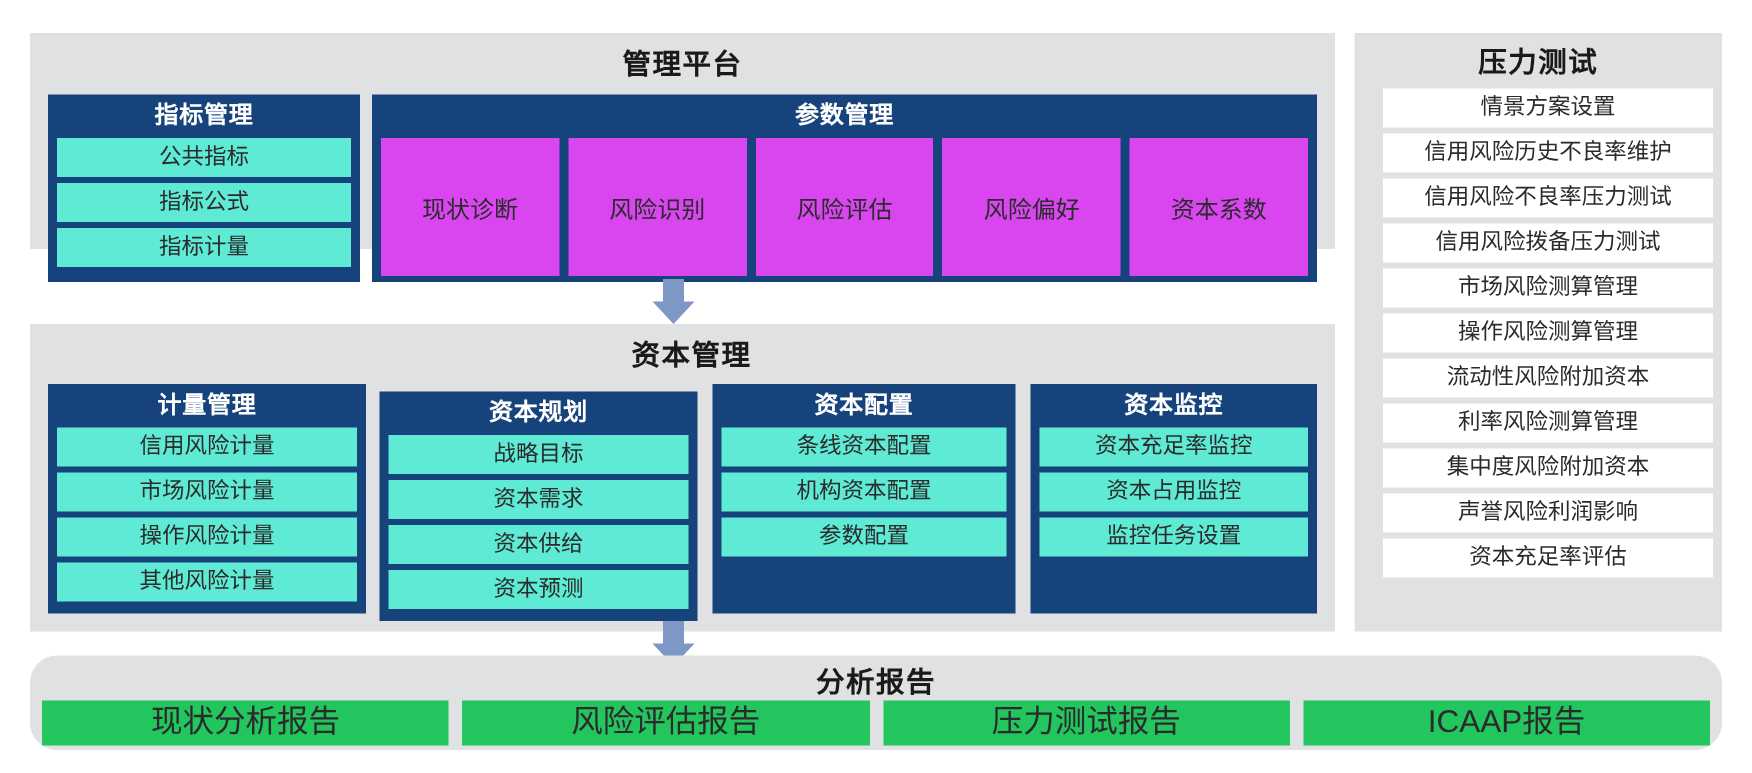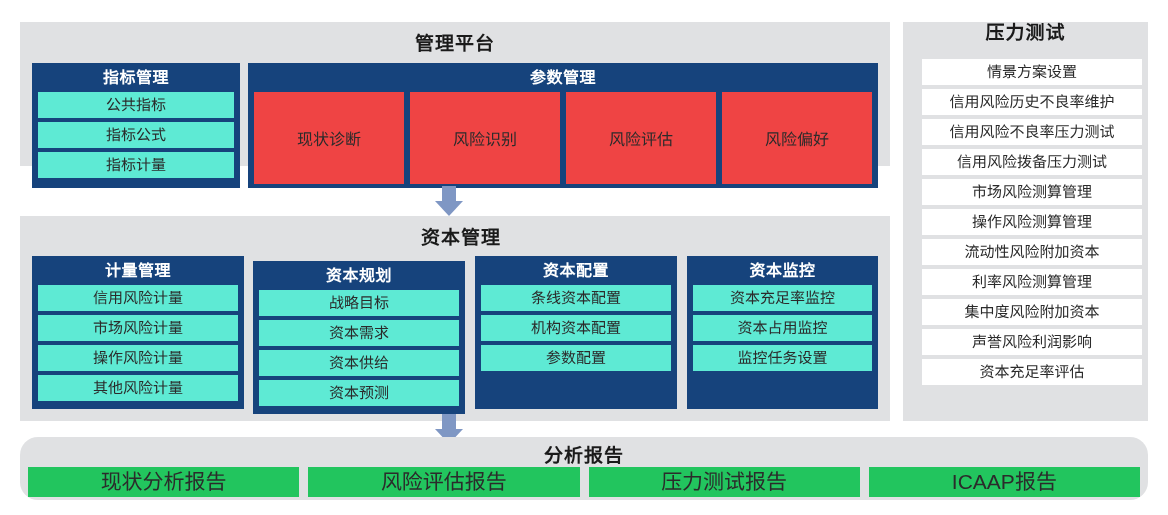--- a/index.html
+++ b/index.html
@@ -62,21 +62,21 @@
     overflow:hidden;
   }
 
   
   .param-cards{
     display:flex;
     gap:6px;
     padding:0 6px 6px;
   }
   .pcard{
-    background:#ef4444;
+    background:#d946ef;
     flex:1 1 0;
     height:92px;
     display:flex;
     align-items:center;
     justify-content:center;
     font-size:16px;
     color:#2b2b2b;
   }
 
   
@@ -143,20 +143,21 @@
       </div>
     </div>
 
     <div class="blue-box" style="left:228px;top:41px;width:630px;height:125px;">
       <div class="bb-title">参数管理</div>
       <div class="param-cards">
         <div class="pcard">现状诊断</div>
         <div class="pcard">风险识别</div>
         <div class="pcard">风险评估</div>
         <div class="pcard">风险偏好</div>
+        <div class="pcard">资本系数</div>
       </div>
     </div>
   </div>
 
   <div>
     <div class="arrow-shaft-v" style="left:442px;top:186px;width:14px;height:17px;"></div>
     <div class="arrow-head-v" style="left:435px;top:201px;"></div>
   </div>
 
   <div class="gray-panel" style="left:20px;top:216px;width:870px;height:205px;">
@@ -215,21 +216,21 @@
     <div class="panel-title" style="position:absolute;left:0;right:0;top:9px;">分析报告</div>
     <div class="report-row" style="top:30px;">
       <div class="rtile">现状分析报告</div>
       <div class="rtile">风险评估报告</div>
       <div class="rtile">压力测试报告</div>
       <div class="rtile">ICAAP报告</div>
     </div>
   </div>
 
   <div class="gray-panel" style="left:903px;top:22px;width:245px;height:399px;">
-    <div class="panel-title" style="position:absolute;left:0;right:0;top:1px;">压力测试</div>
+    <div class="panel-title" style="position:absolute;left:0;right:0;top:11px;">压力测试</div>
     <div class="st-items" style="top:37px;">
       <div class="st-item">情景方案设置</div>
       <div class="st-item">信用风险历史不良率维护</div>
       <div class="st-item">信用风险不良率压力测试</div>
       <div class="st-item">信用风险拨备压力测试</div>
       <div class="st-item">市场风险测算管理</div>
       <div class="st-item">操作风险测算管理</div>
       <div class="st-item">流动性风险附加资本</div>
       <div class="st-item">利率风险测算管理</div>
       <div class="st-item">集中度风险附加资本</div>

